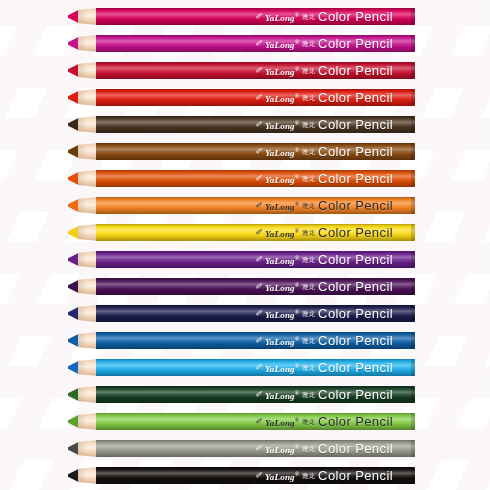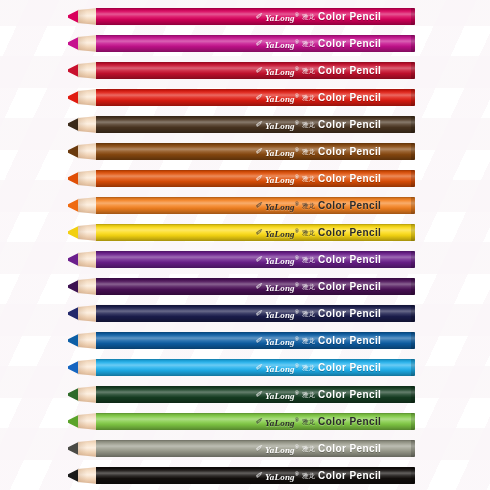--- a/index.html
+++ b/index.html
@@ -143,22 +143,22 @@
     font-size: 5.5px;
     vertical-align: super;
   }
   .imprint .cjk {
     font-size: 6.5px;
     opacity: 0.85;
     letter-spacing: 0;
   }
   .imprint .prod {
     font-family: "Liberation Sans", sans-serif;
-    font-weight: bold;
-    font-size: 10px;
+    font-weight: normal;
+    font-size: 13px;
     letter-spacing: 0.4px;
     text-align: center;
   }
   .imprint.light { color: #ffffff; }
   .imprint.dark  { color: #2b2b2b; text-shadow: 0 1px 0 rgba(255,255,255,0.25); }
 </style>
 </head>
 <body>
 
 <div id="scene">

